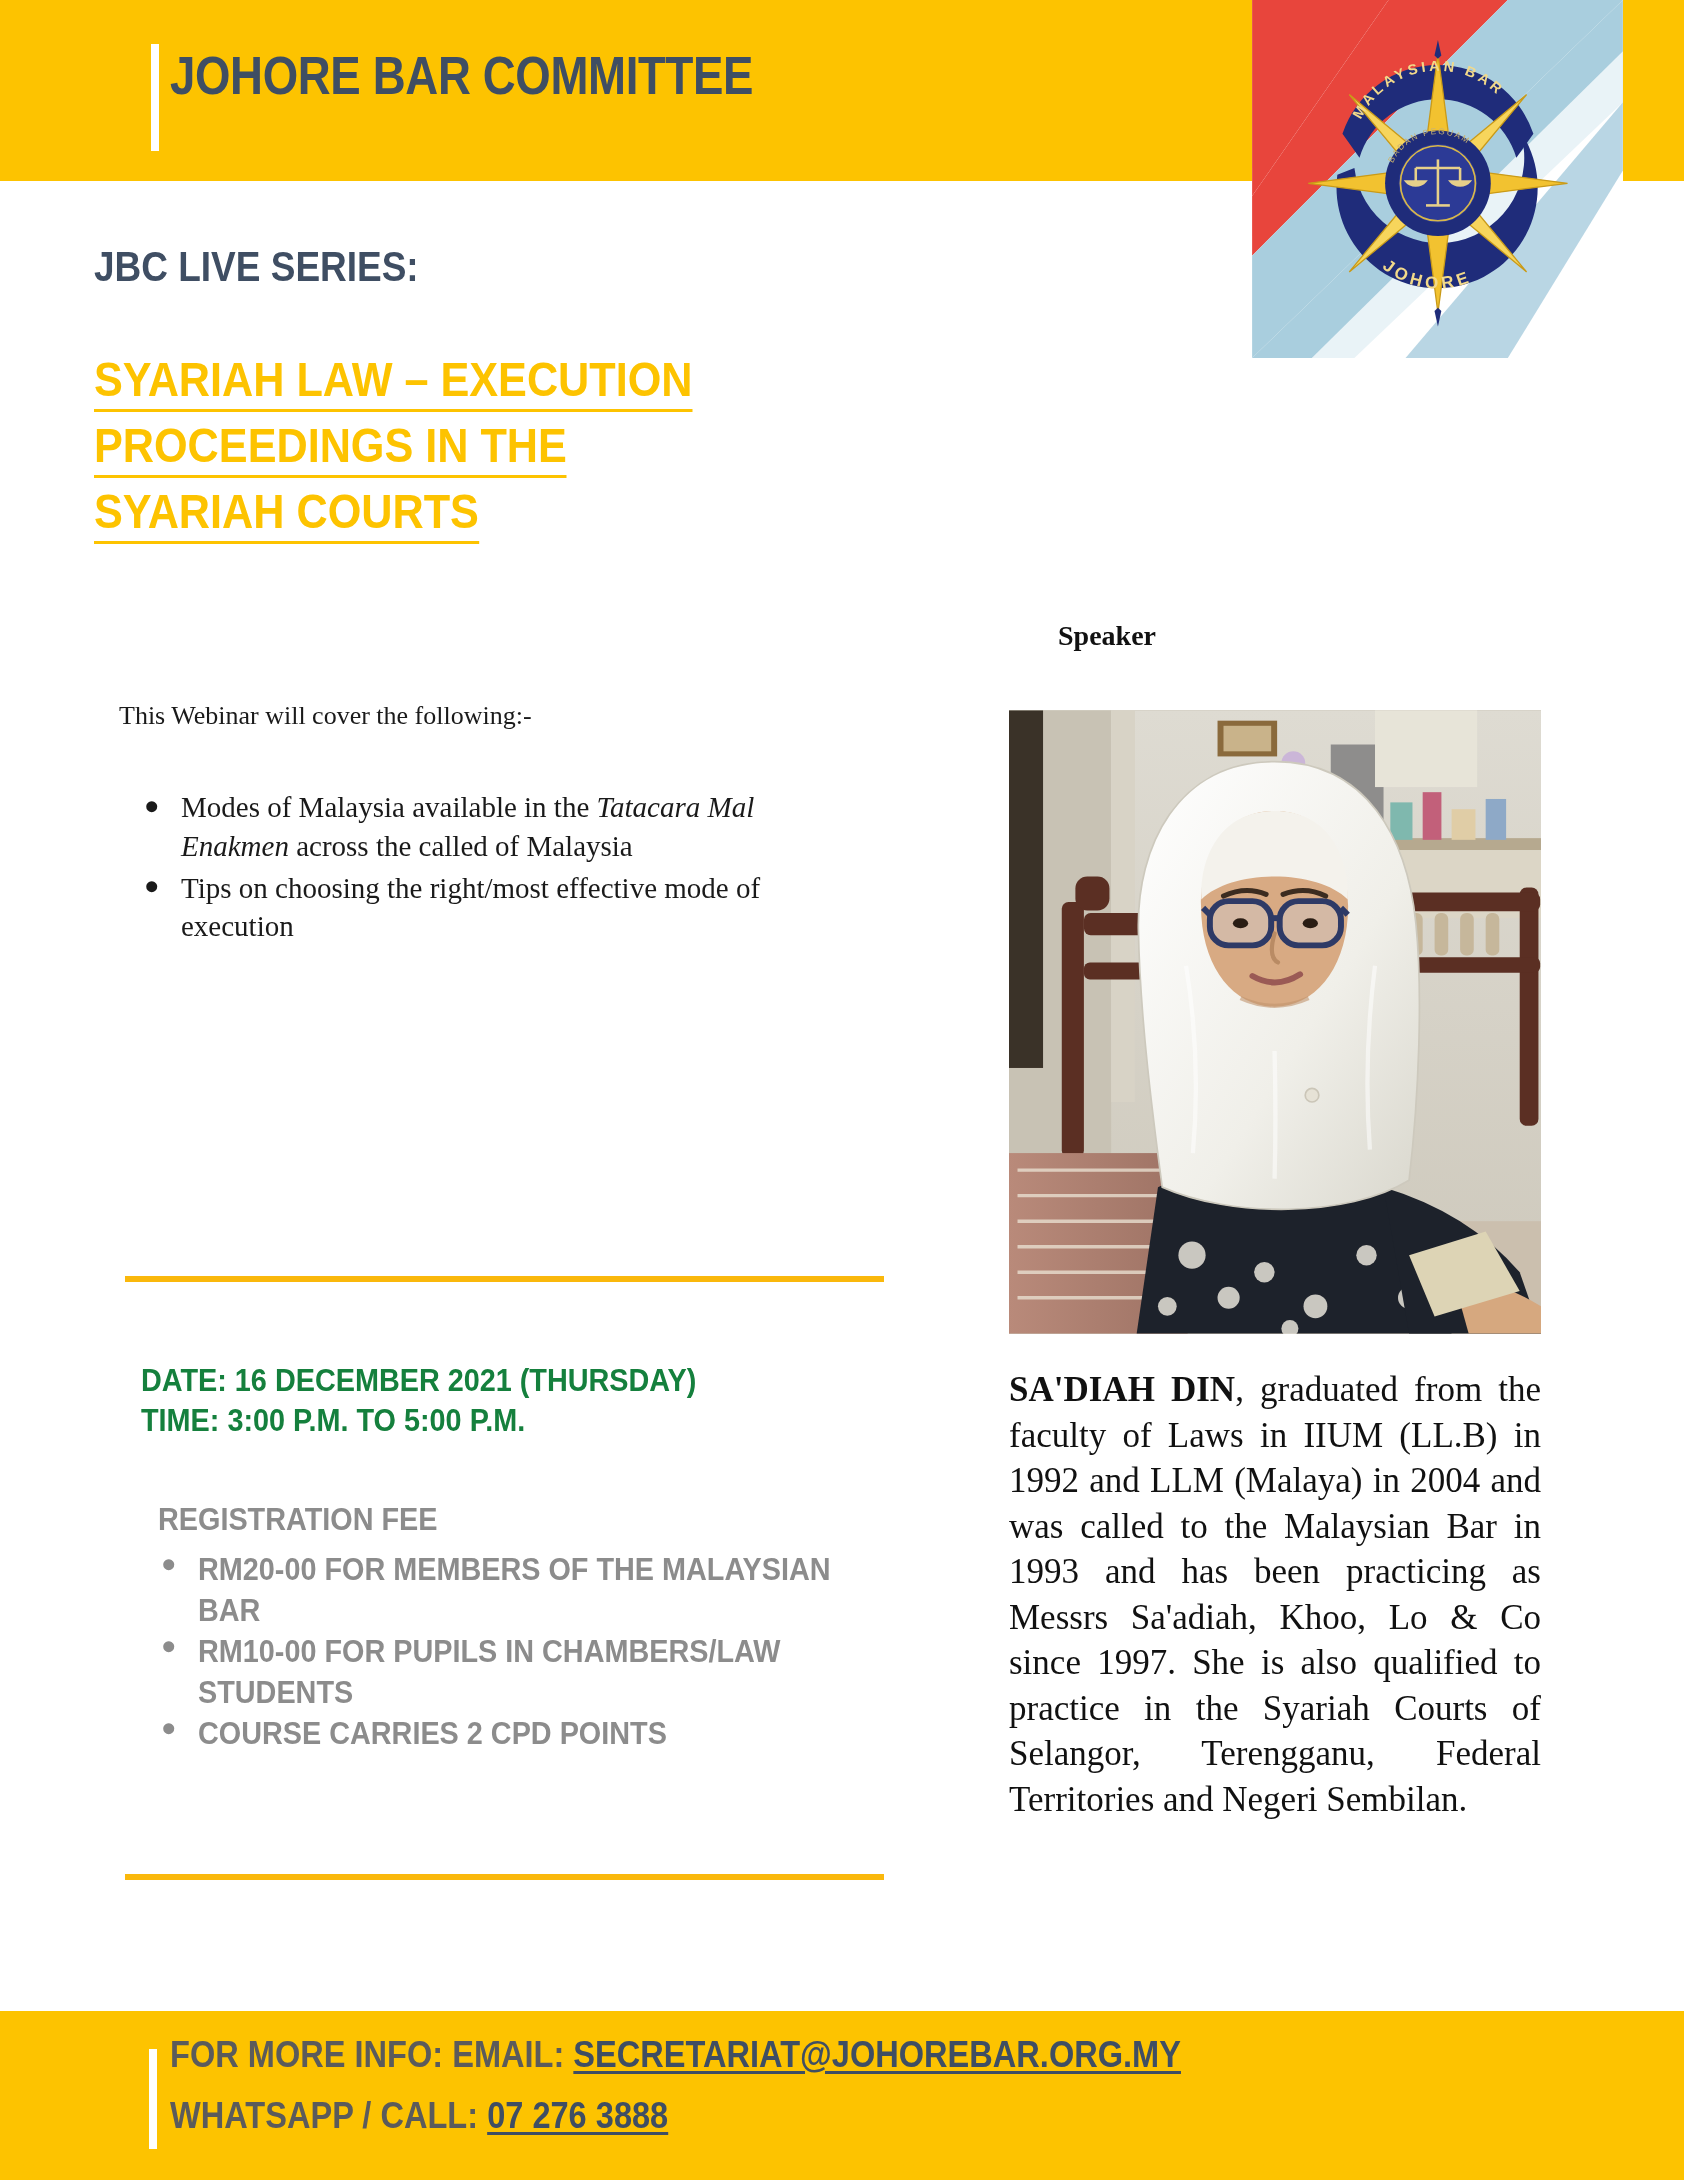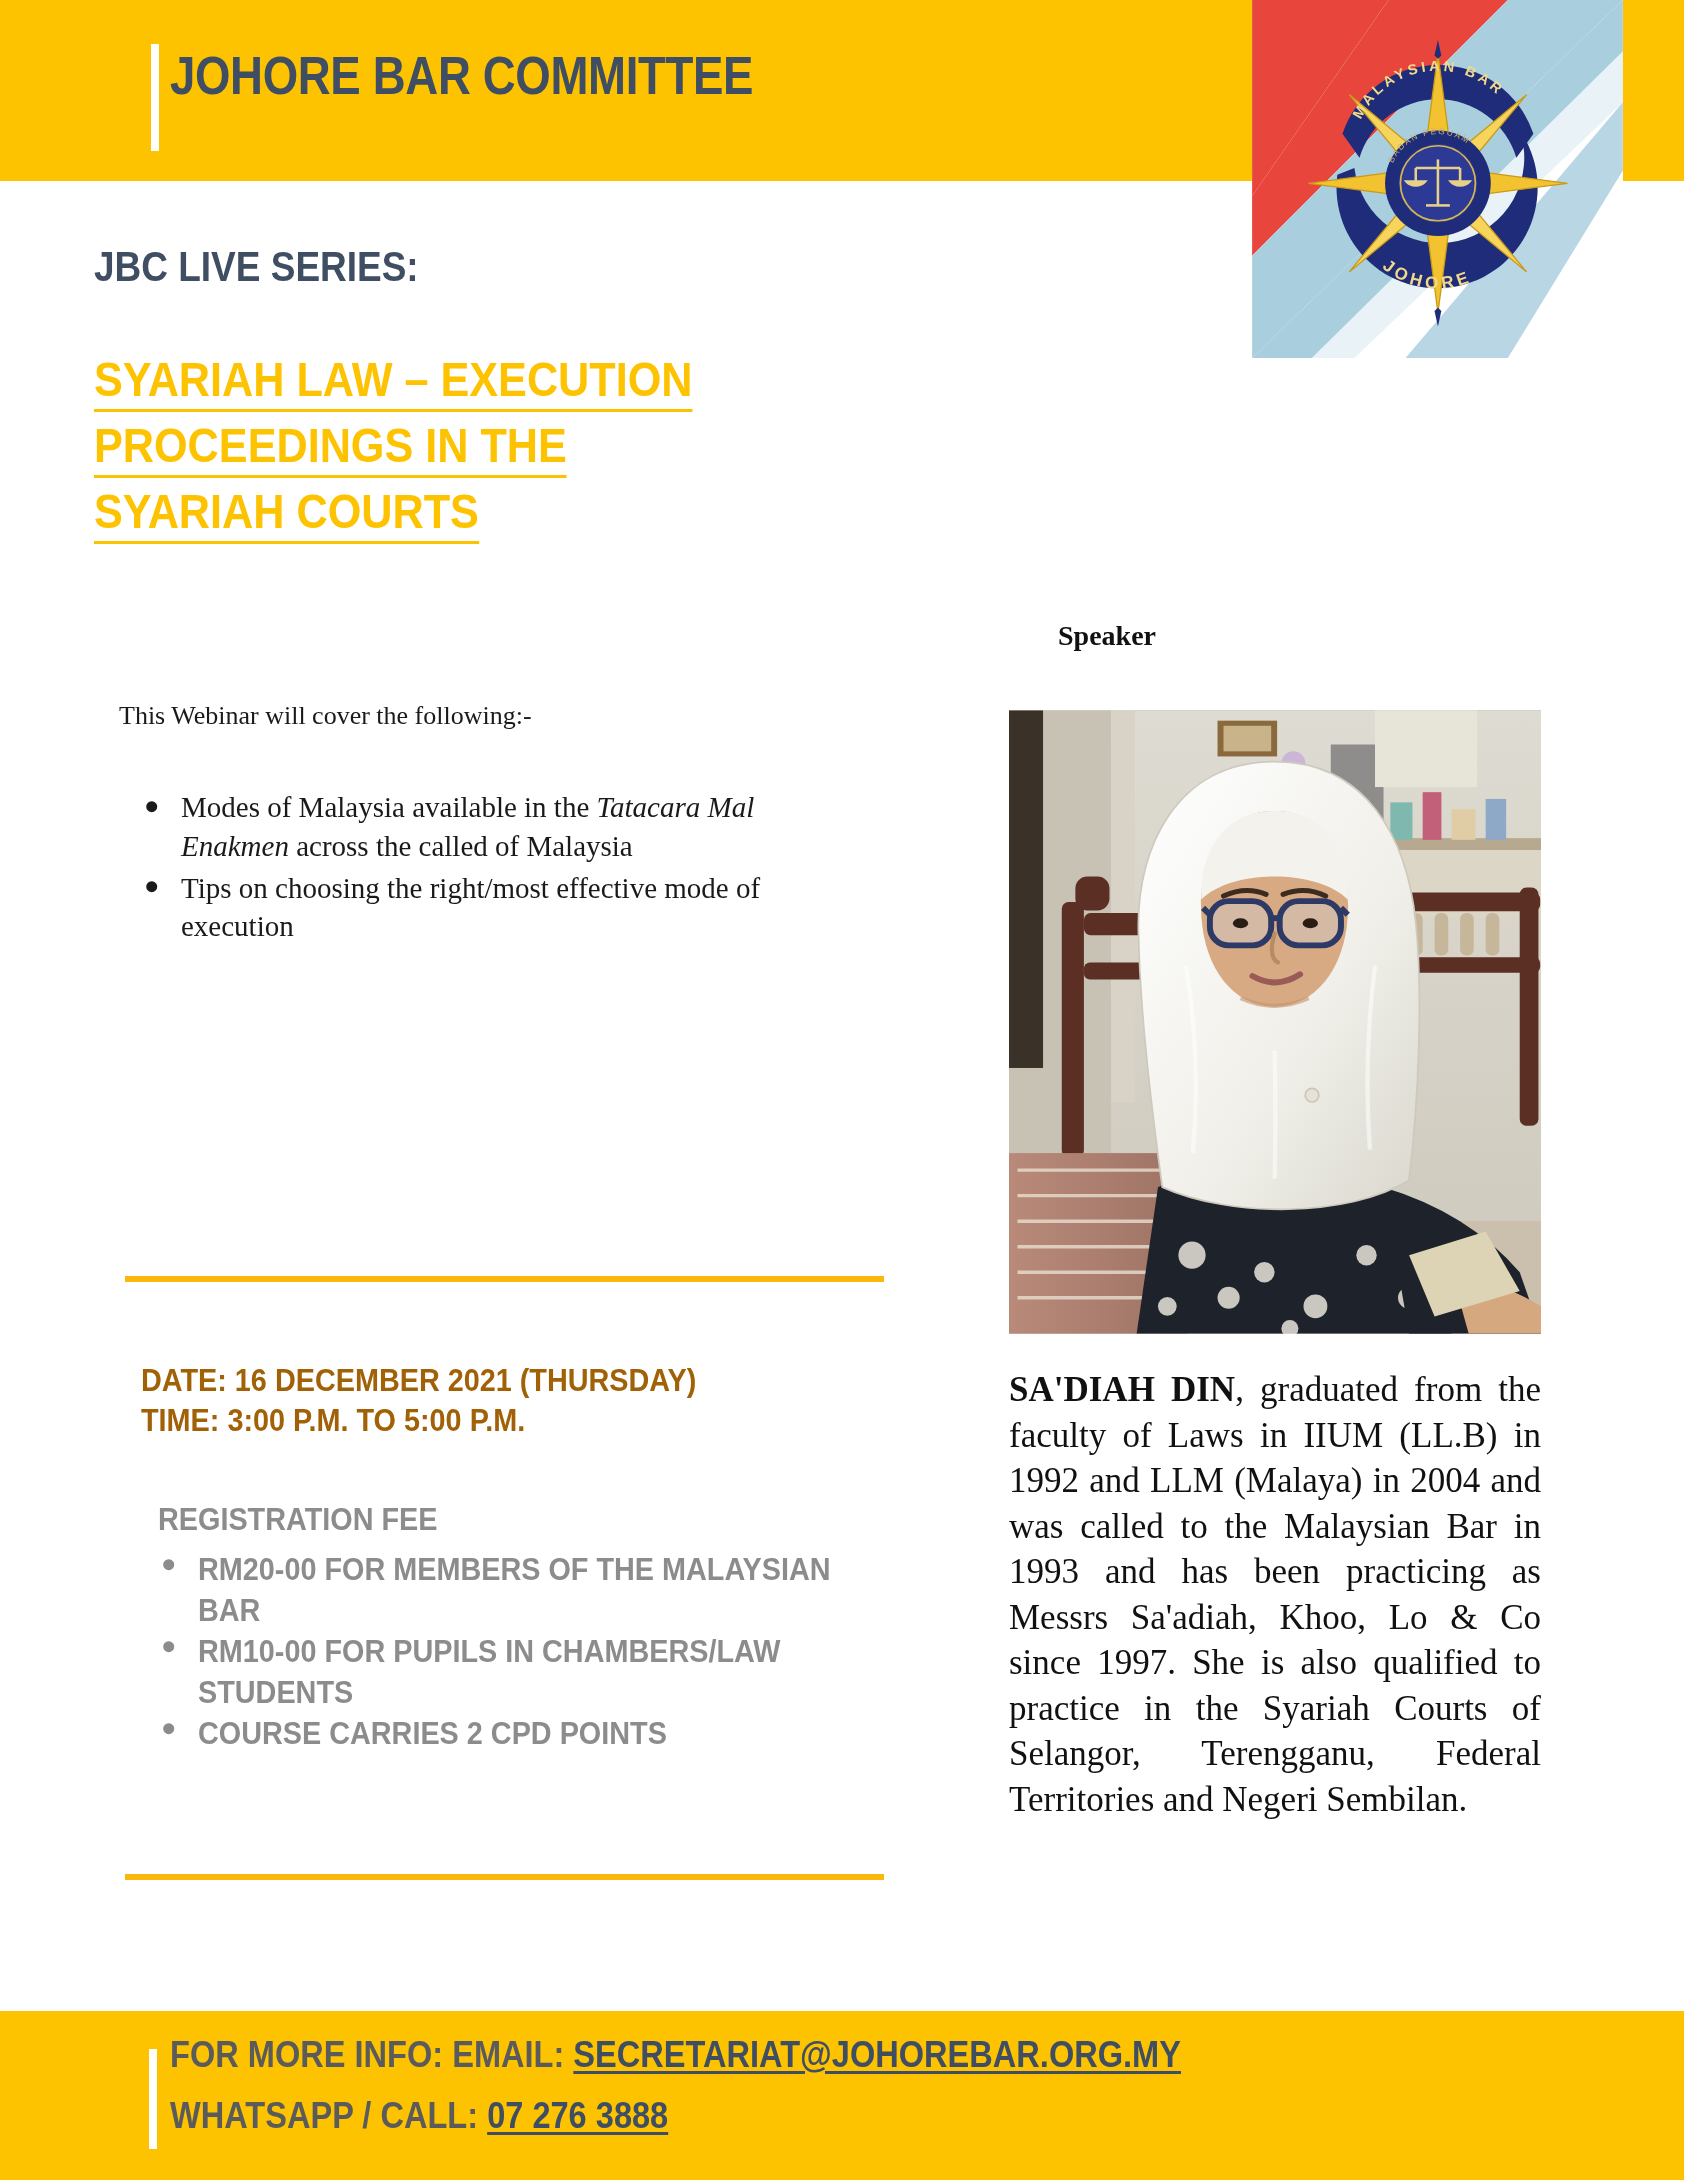--- a/index.html
+++ b/index.html
@@ -81,21 +81,21 @@
 
   .divider{
     position:absolute;left:125px;width:759px;height:6px;background:#FAB80C;
   }
   .divider-top{top:1276px;}
   .divider-bottom{top:1874px;}
 
   .details{
     position:absolute;left:141px;top:1361px;width:792px;
     font-family:"Liberation Sans Narrow","Liberation Sans",sans-serif;
-    font-weight:bold;color:#a16207;
+    font-weight:bold;color:#15803d;
   }
   .details .dline{
     font-size:32px;line-height:1.24;white-space:nowrap;
     transform:scaleX(0.9);transform-origin:left center;
   }
   .fee-heading{
     position:absolute;left:158px;top:1501px;
     font-family:"Liberation Sans Narrow","Liberation Sans",sans-serif;
     font-weight:bold;font-size:32px;color:#8C8C8C;
     transform:scaleX(0.9);transform-origin:left center;white-space:nowrap;

